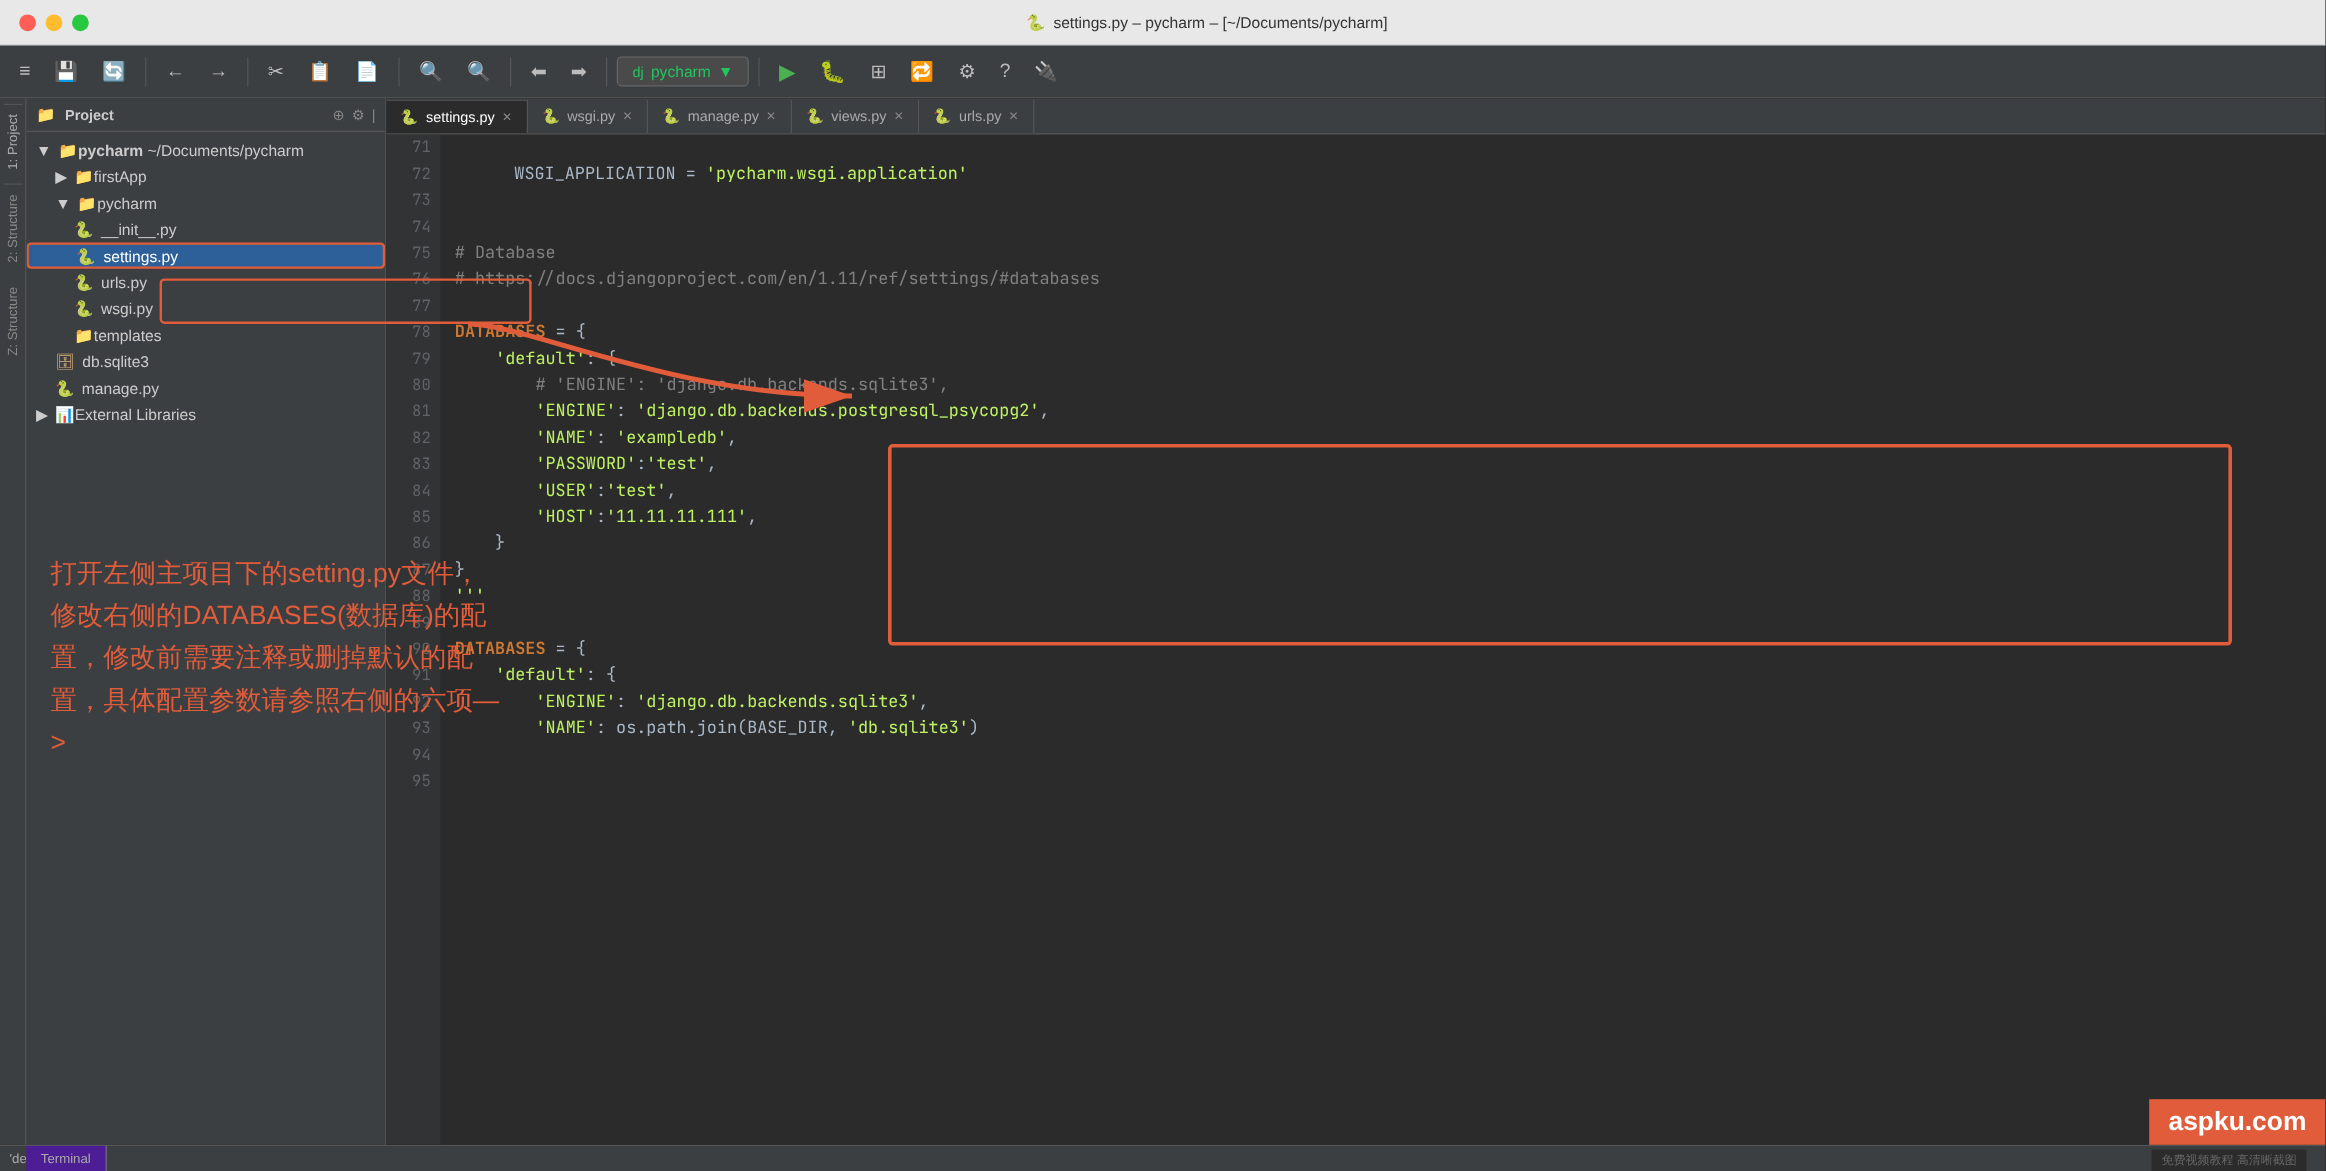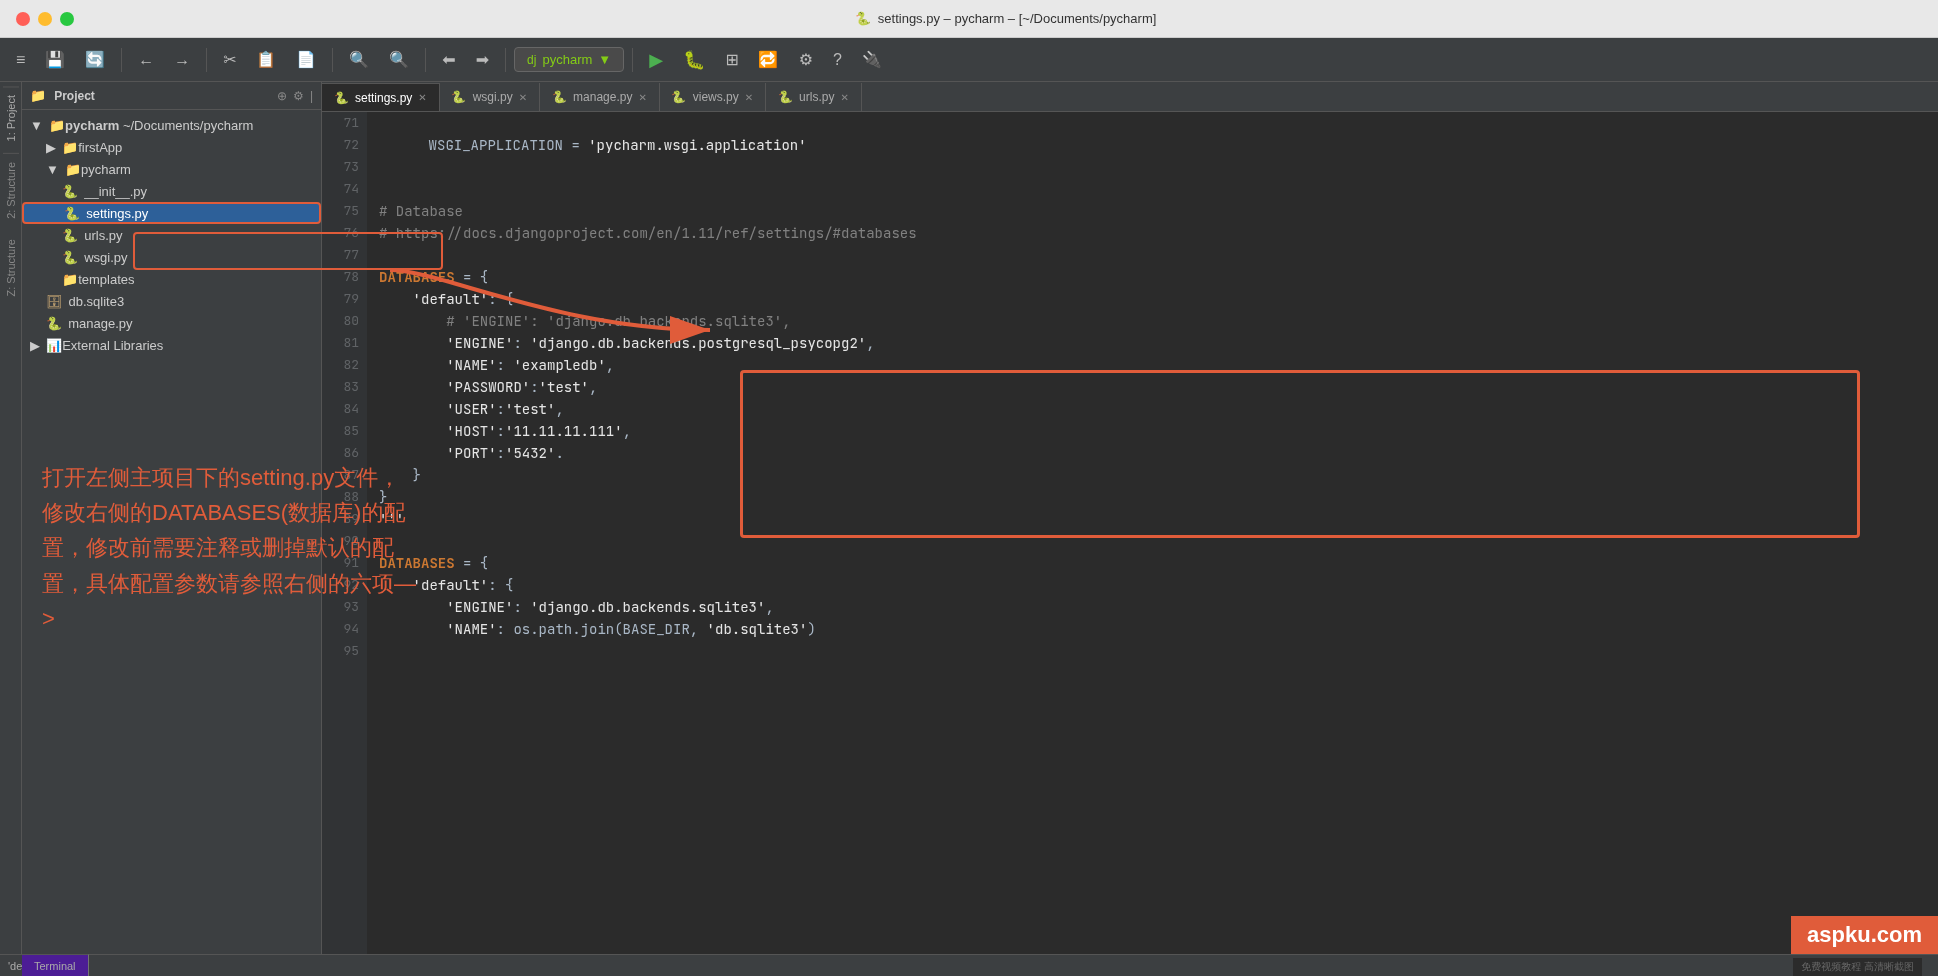--- a/index.html
+++ b/index.html
@@ -53,21 +53,21 @@
       background: none;
       border: none;
       color: #ff6b6b;
       font-size: 18px;
       padding: 4px 8px;
       cursor: pointer;
     }
     .project-selector {
       background: #4a4a4a;
       border: 1px solid #666;
-      color: #84cc16;
+      color: #22c55e;
       padding: 4px 12px;
       border-radius: 4px;
       font-size: 13px;
       cursor: pointer;
       display: flex;
       align-items: center;
       gap: 6px;
     }
 
     
@@ -169,21 +169,21 @@
       line-height: 22px;
     }
     .code-content {
       flex: 1;
       padding: 0 12px;
       overflow: auto;
       color: #a9b7c6;
     }
     .code-line { height: 22px; line-height: 22px; white-space: pre; }
     .kw { color: #cc7832; font-weight: bold; }
-    .str { color: #e5e5e5; }
+    .str { color: #bef264; }
     .comment { color: #808080; }
     .var { color: #a9b7c6; padding-left: 16px; }
 
     
     .status-bar {
       height: 22px;
       background: #3c3f41;
       border-top: 1px solid #555;
       display: flex;
       align-items: center;
@@ -432,21 +432,20 @@
           <div class="code-line"><span class="comment"># https://docs.djangoproject.com/en/1.11/ref/settings/#databases</span></div>
           <div class="code-line"></div>
           <div class="code-line"><span class="kw">DATABASES</span> = {</div>
           <div class="code-line">    <span class="str">'default'</span>: {</div>
           <div class="code-line">        <span class="comment"># 'ENGINE': 'django.db.backends.sqlite3',</span></div>
           <div class="code-line">        <span class="str">'ENGINE'</span>: <span class="str">'django.db.backends.postgresql_psycopg2'</span>,</div>
           <div class="code-line">        <span class="str">'NAME'</span>: <span class="str">'exampledb'</span>,</div>
           <div class="code-line">        <span class="str">'PASSWORD'</span>:<span class="str">'test'</span>,</div>
           <div class="code-line">        <span class="str">'USER'</span>:<span class="str">'test'</span>,</div>
           <div class="code-line">        <span class="str">'HOST'</span>:<span class="str">'11.11.11.111'</span>,</div>
-          <div class="code-line">        <span class="str">'PORT'</span>:<span class="str">'5432'</span>.</div>
           <div class="code-line">    }</div>
           <div class="code-line">}</div>
           <div class="code-line"><span class="str">'''</span></div>
           <div class="code-line"></div>
           <div class="code-line"><span class="kw">DATABASES</span> = {</div>
           <div class="code-line">    <span class="str">'default'</span>: {</div>
           <div class="code-line">        <span class="str">'ENGINE'</span>: <span class="str">'django.db.backends.sqlite3'</span>,</div>
           <div class="code-line">        <span class="str">'NAME'</span>: os.path.join(BASE_DIR, <span class="str">'db.sqlite3'</span>)</div>
         </div>
       </div>

